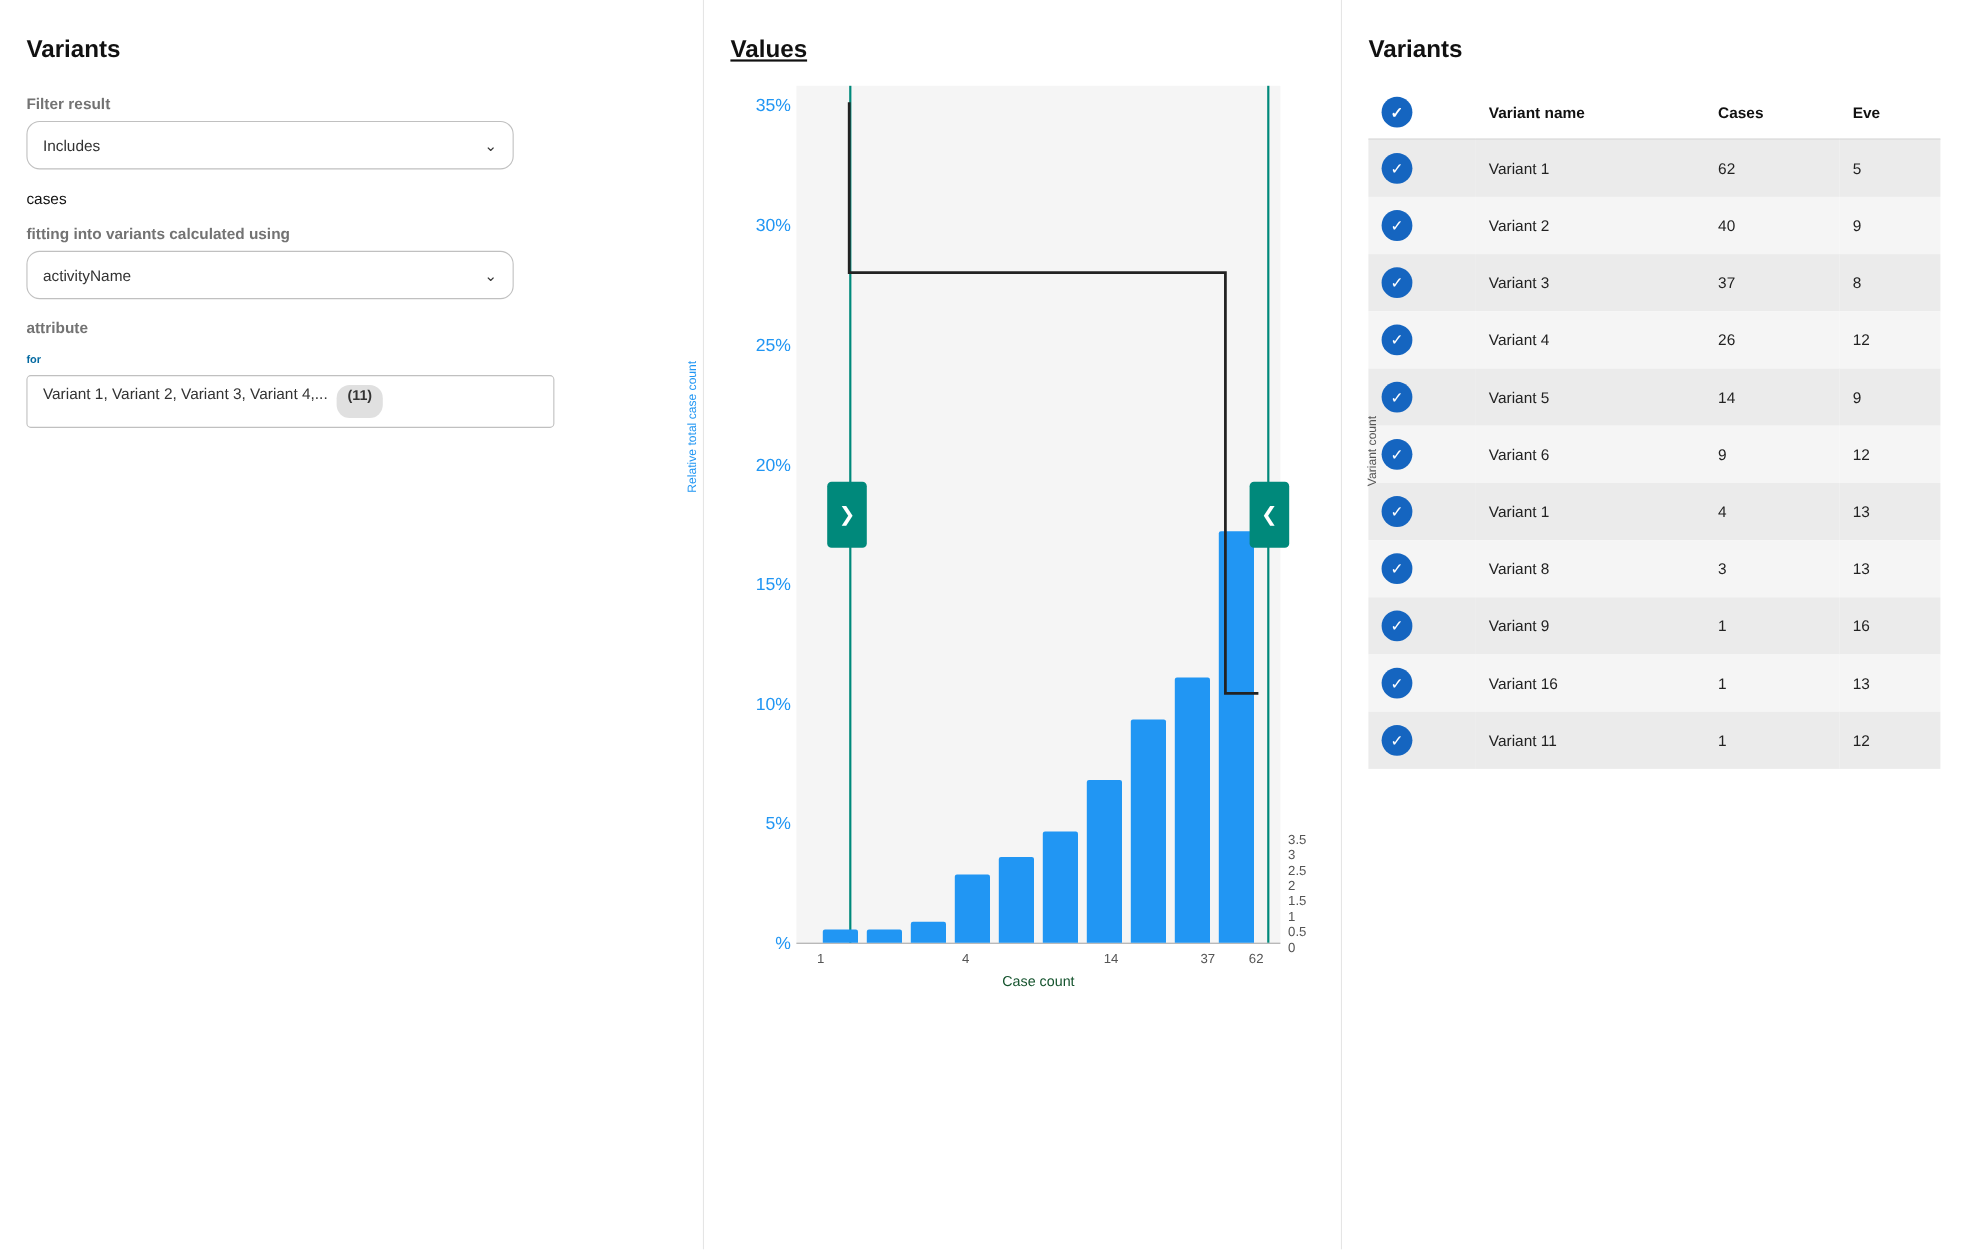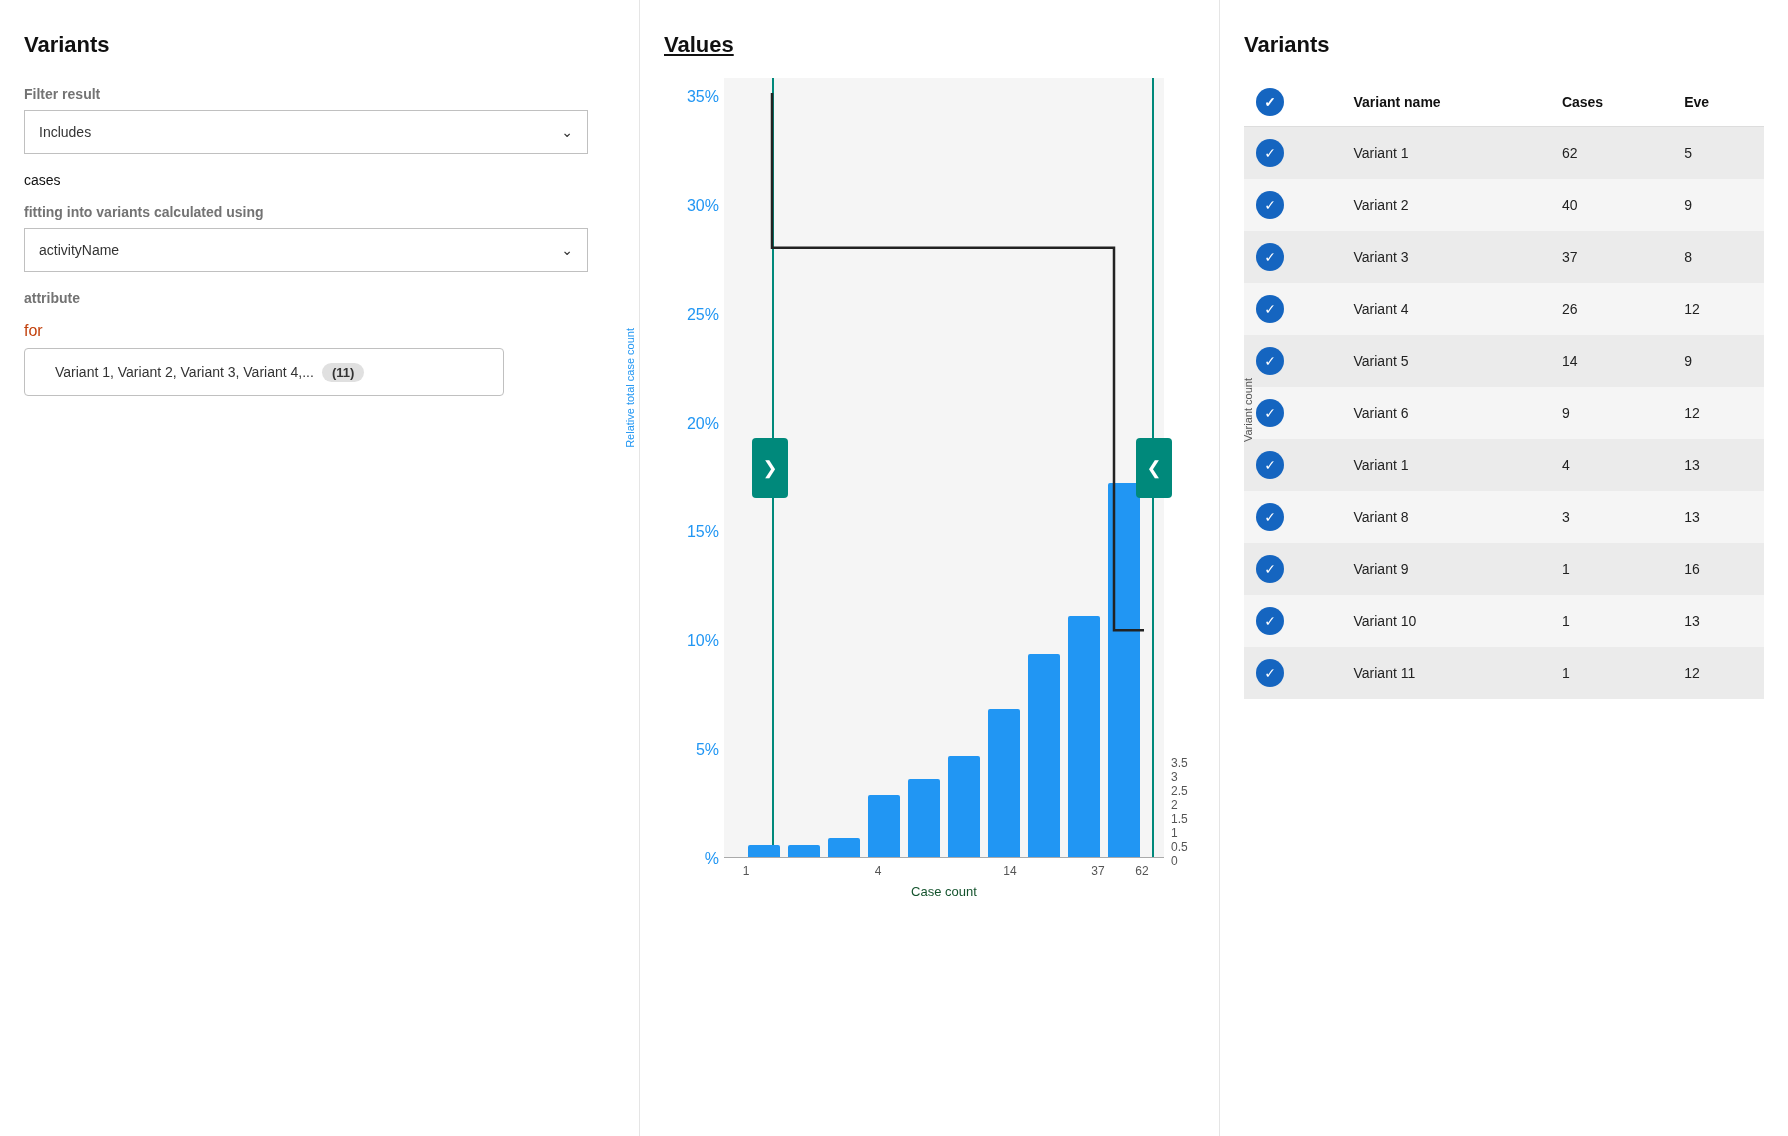--- a/index.html
+++ b/index.html
@@ -24,24 +24,24 @@
       margin-bottom: 28px;
       color: #111;
     }
     .field-label {
       font-size: 14px;
       font-weight: 600;
       margin-bottom: 8px;
       color: #737373;
     }
     .select-dropdown {
-      width: 564px;
+      width: 443px;
       height: 44px;
       border: 1px solid #c0c0c0;
-      border-radius: 0;
+      border-radius: 12px;
       display: flex;
       align-items: center;
       justify-content: space-between;
       padding: 0 14px;
       margin-bottom: 18px;
       cursor: pointer;
       background: #fff;
     }
     .select-dropdown span {
       font-size: 14px;
@@ -53,33 +53,32 @@
     }
     .field-group {
       margin-bottom: 16px;
     }
     .plain-text-label {
       font-size: 14px;
       color: #111;
       margin-bottom: 16px;
     }
     .for-label {
-      font-size: 16px;
-      font-weight: 400;
+      font-size: 10px;
+      font-weight: 700;
       margin-bottom: 8px;
-      color: #c2410c;
+      color: #0369a1;
     }
     .variant-tags-box {
       width: 480px;
       min-height: 48px;
       border: 1px solid #c0c0c0;
       border-radius: 4px;
       display: flex;
-      align-items: center;
-      padding: 8px 30px;
+      padding: 8px 14px;
       font-size: 14px;
       color: #333;
       background: #fff;
     }
     .variant-tags-box .count-badge {
       margin-left: 8px;
       background: #e0e0e0;
       border-radius: 12px;
       padding: 2px 10px;
       font-size: 13px;
@@ -512,21 +511,21 @@
         <div class="check-circle">✓</div>
       </td>
       <td>Variant 9</td>
       <td>1</td>
       <td>16</td>
     </tr>
         <tr>
       <td>
         <div class="check-circle">✓</div>
       </td>
-      <td>Variant 10</td>
+      <td>Variant 16</td>
       <td>1</td>
       <td>13</td>
     </tr>
         <tr>
       <td>
         <div class="check-circle">✓</div>
       </td>
       <td>Variant 11</td>
       <td>1</td>
       <td>12</td>

